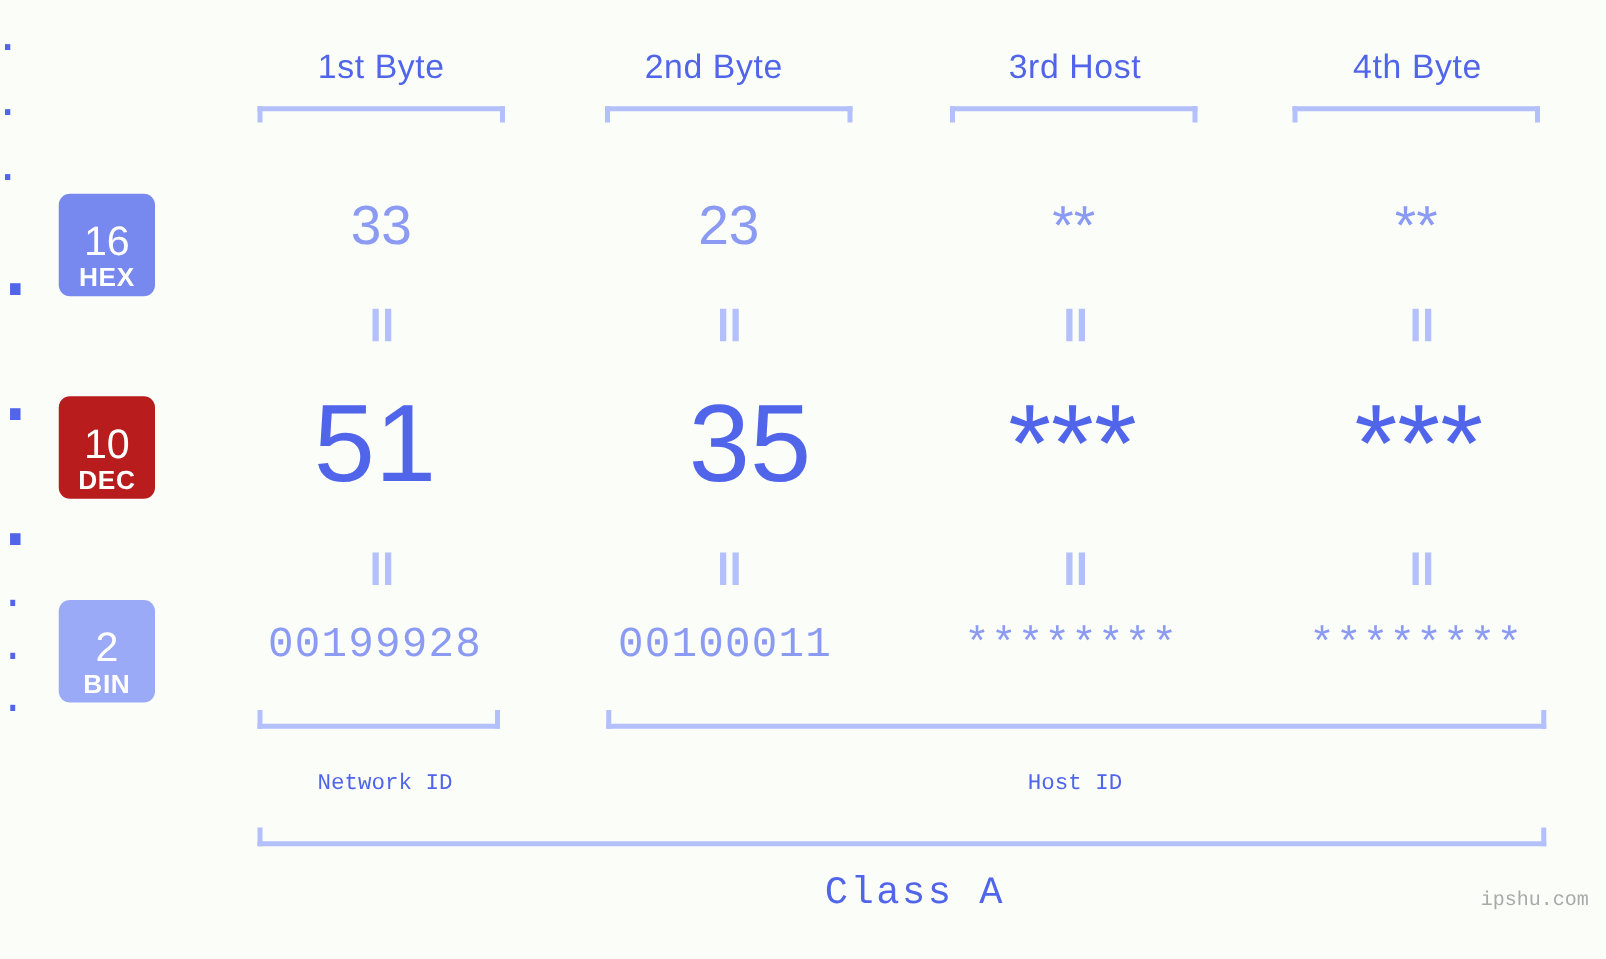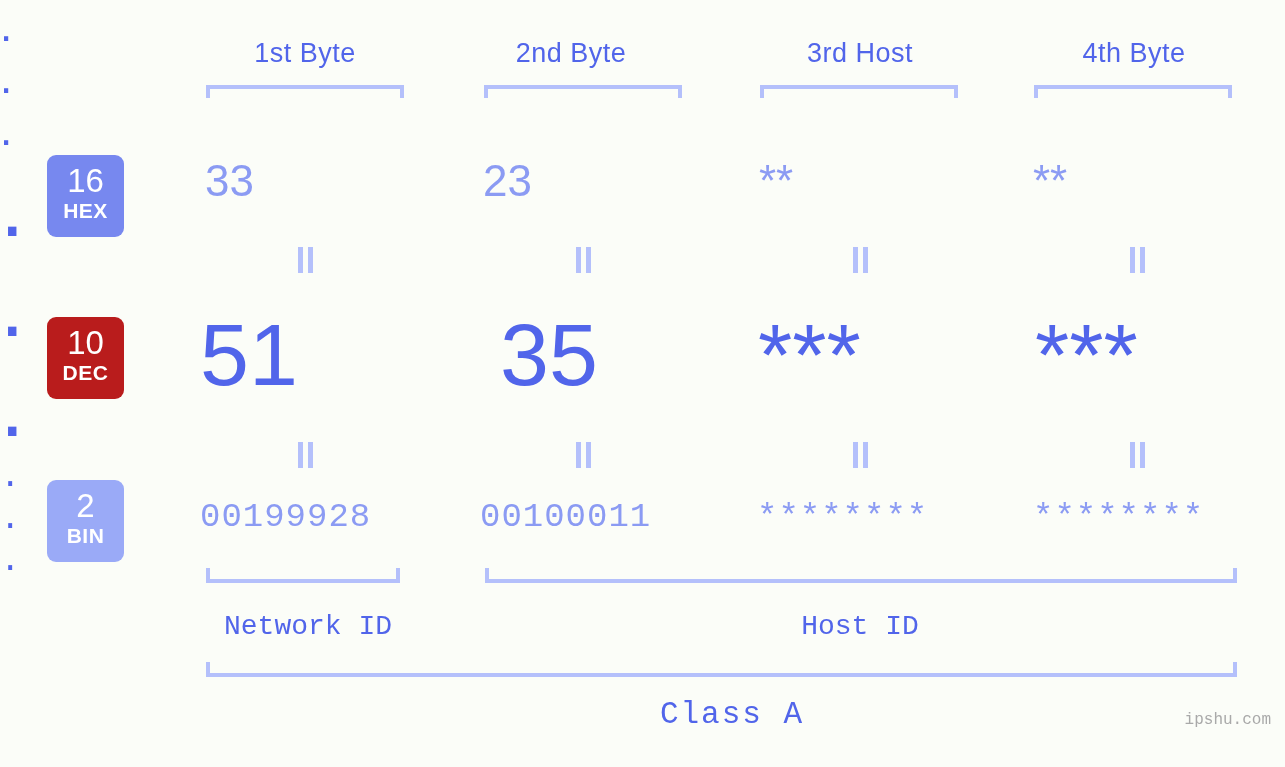--- a/index.html
+++ b/index.html
@@ -59,21 +59,21 @@
   
   .badge {
     position: absolute;
     left: 47px;
     width: 77px;
     height: 82px;
     border-radius: 9px;
     color: #ffffff;
     text-align: center;
     box-sizing: border-box;
-    padding-top: 8px;
+    padding-top: 20px;
   }
   .badge .num {
     display: block;
     font-size: 33px;
     line-height: 36px;
     font-weight: 400;
     letter-spacing: 0px;
   }
   .badge .nm {
     display: block;
@@ -82,20 +82,21 @@
     font-weight: 700;
     letter-spacing: 0.5px;
   }
   #badge-hex { top: 155px; background: #7788ef; }
   #badge-dec { top: 317px; background: #8b9bf3; }
   #badge-bin { top: 480px; background: #9aaaf7; }
 
   
   .cell {
     position: absolute;
+    text-align: center;
     white-space: nowrap;
   }
 
   .row-hex .cell {
     font-size: 44px;
     line-height: 52px;
     color: #8b9bf3;
     top: 155px;
     font-family: "Liberation Sans", sans-serif;
   }
@@ -155,21 +156,21 @@
   .eqmark i:first-child { left: 4px; }
   .eqmark i:last-child  { left: 14px; }
 
   
   .id-label {
     position: absolute;
     top: 610px;
     height: 34px;
     line-height: 34px;
     text-align: center;
-    font-size: 28px;
+    font-size: 18px;
     color: #5165ea;
     font-family: "Liberation Mono", monospace;
     white-space: nowrap;
   }
 
   #class-label {
     position: absolute;
     top: 694px;
     height: 42px;
     line-height: 42px;

